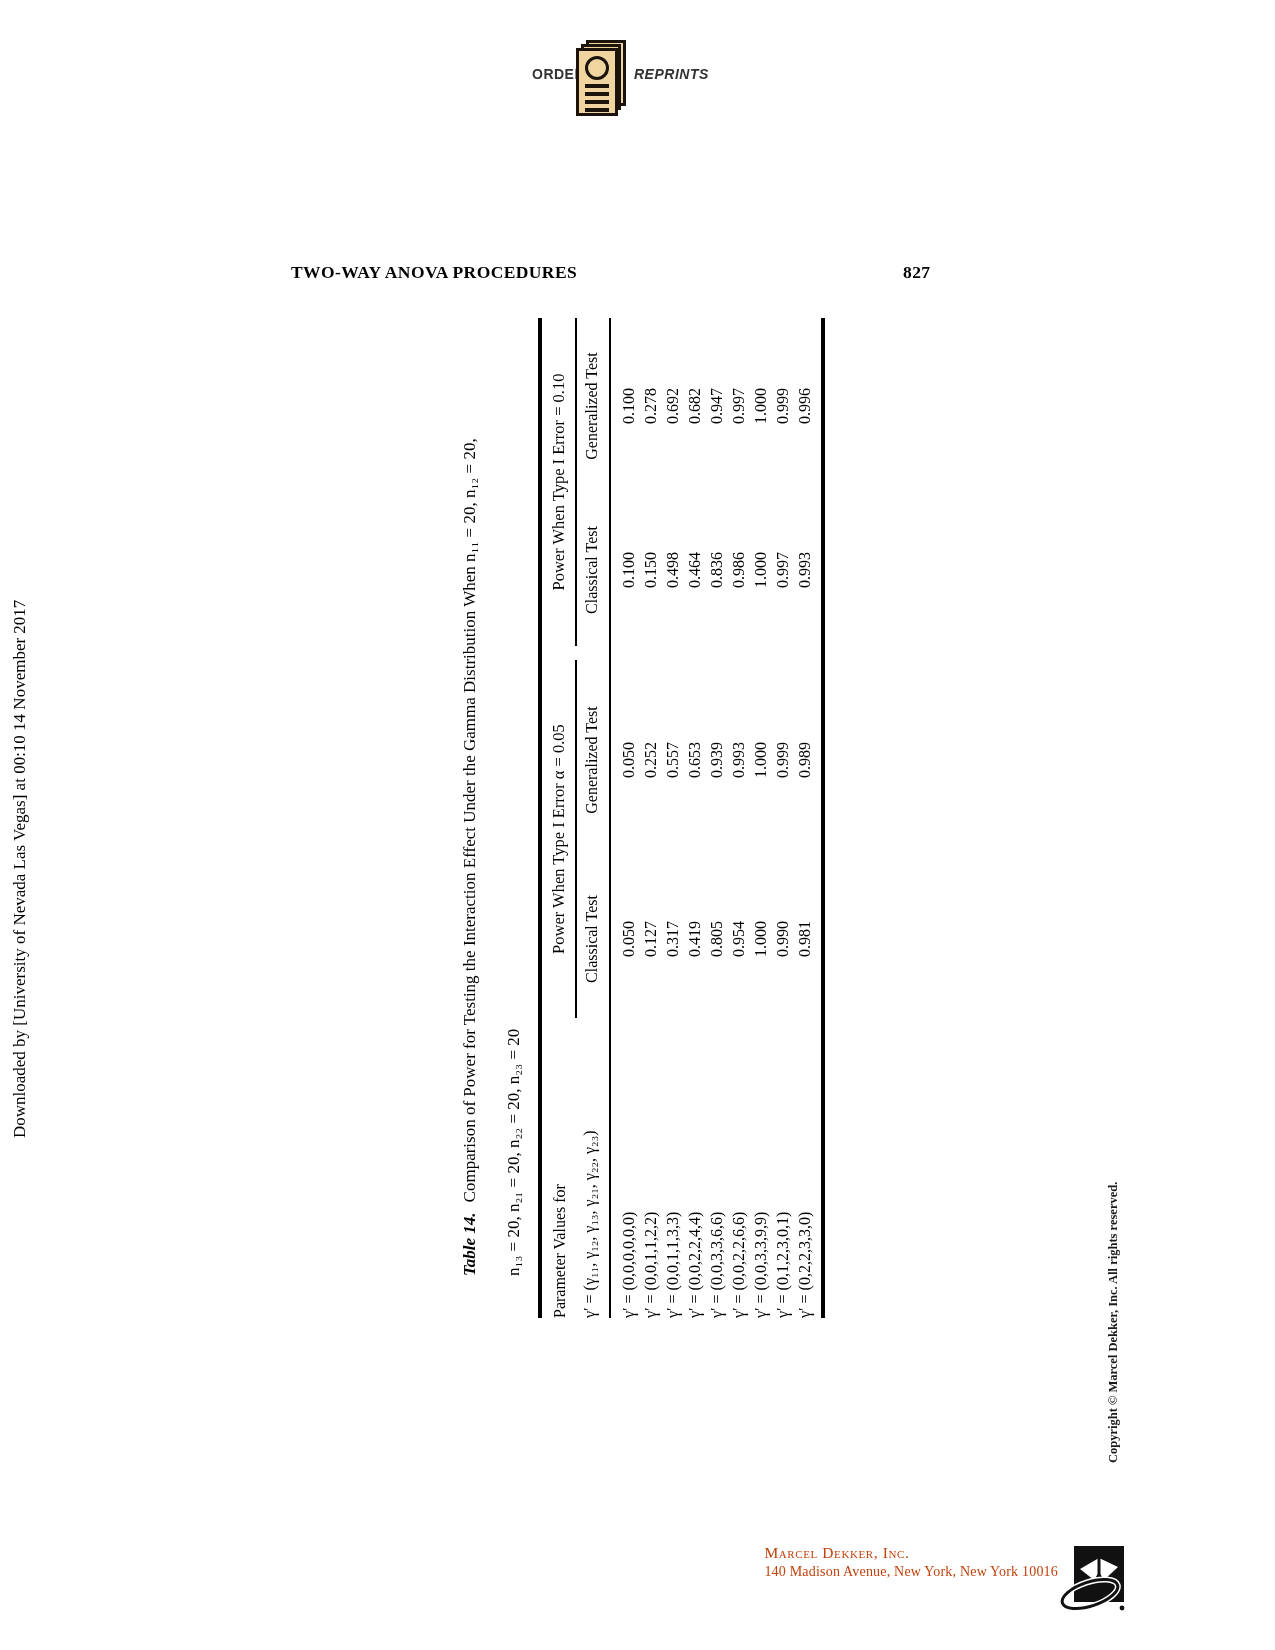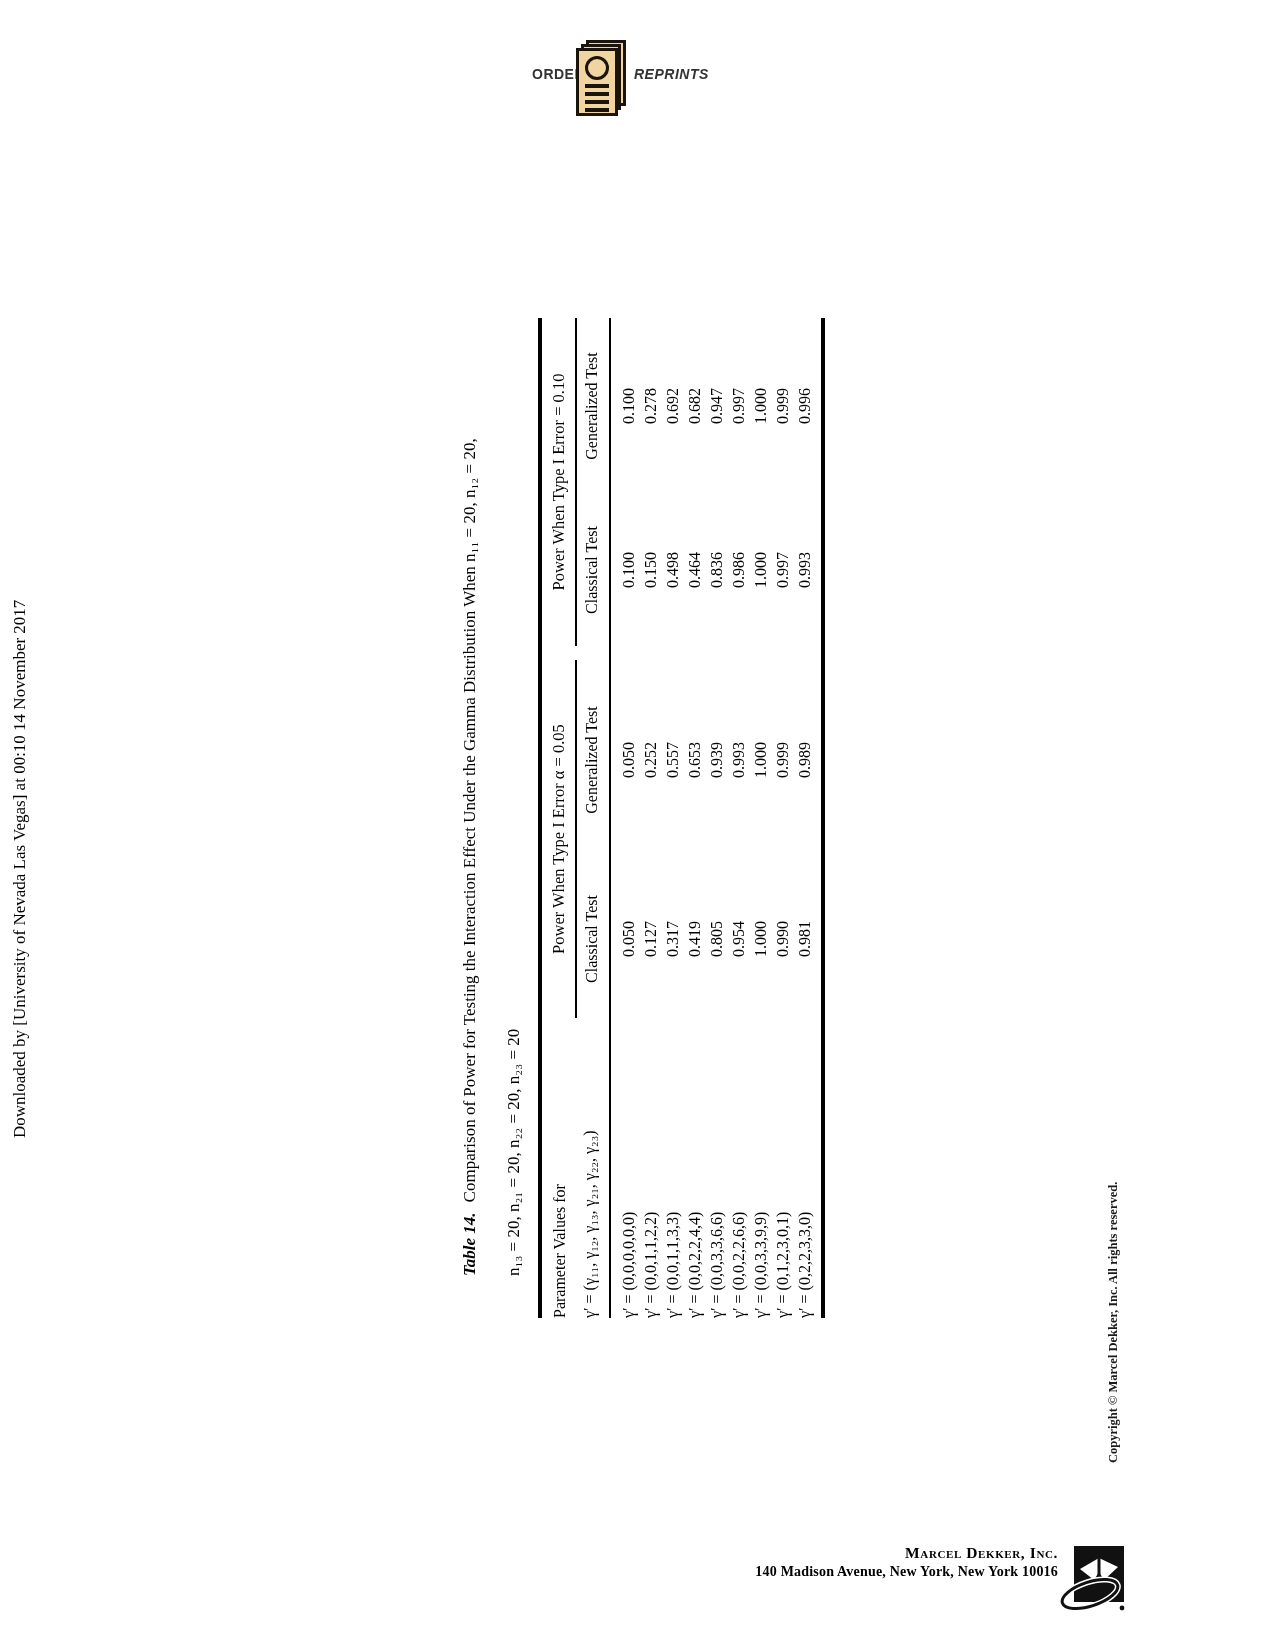--- a/index.html
+++ b/index.html
@@ -54,22 +54,22 @@
              border-bottom: 2px solid #000; }
   tr.subrow th { text-align: center; padding: 6px 0 8px 0; border-bottom: 2px solid #000; }
   th.gaptop { border-bottom: none; }
   tbody th.rowlabel { text-align: left; padding: 1px 0; line-height: 20px; white-space: nowrap; }
   tbody td { text-align: center; padding: 1px 0; line-height: 20px; }
   tbody tr:first-child th, tbody tr:first-child td { padding-top: 8px; }
   tbody tr:last-child th, tbody tr:last-child td { padding-bottom: 6px; }
 
   
   .footer { position: absolute; left: 600px; top: 1542px; width: 560px; height: 90px; }
-  .footer-text { position: absolute; right: 102px; top: 2px; text-align: right;
-                 font-weight: bold; color: #000000; }
+  .footer-text { position: absolute; right: 102px; top: 2px; text-align: left;
+                 font-weight: normal; color: #c2410c; }
   .pub  { font-variant: small-caps; font-size: 15.5px; letter-spacing: 0.6px; line-height: 18px; }
   .addr { font-size: 14px; line-height: 19px; letter-spacing: 0.2px; }
   .md-logo { position: absolute; right: 28px; top: 0; }
 </style>
 </head>
 <body>
 
 <div class="page">
 
   <div class="order-header">
@@ -81,20 +81,24 @@
         <div class="circ"></div>
         <div class="bar"></div>
         <div class="bar"></div>
         <div class="bar"></div>
         <div class="bar"></div>
       </div>
     </div>
     <span class="reprints-label">REPRINTS</span>
   </div>
 
+  <div class="running-head">
+    <span class="rh-title">TWO-WAY ANOVA PROCEDURES</span>
+    <span class="rh-page">827</span>
+  </div>
 
   <div class="vtext left">Downloaded by [University of Nevada Las Vegas] at 00:10 14 November 2017</div>
   <div class="vtext right">Copyright © Marcel Dekker, Inc. All rights reserved.</div>
 
   <div class="rot-wrap">
     <div class="tbl-title">
       <span class="tlabel">Table 14.</span><span>Comparison of Power for Testing the Interaction Effect Under the Gamma Distribution When n₁₁ = 20, n₁₂ = 20,</span>
       <div class="tline2">n₁₃ = 20, n₂₁ = 20, n₂₂ = 20, n₂₃ = 20</div>
     </div>
 

